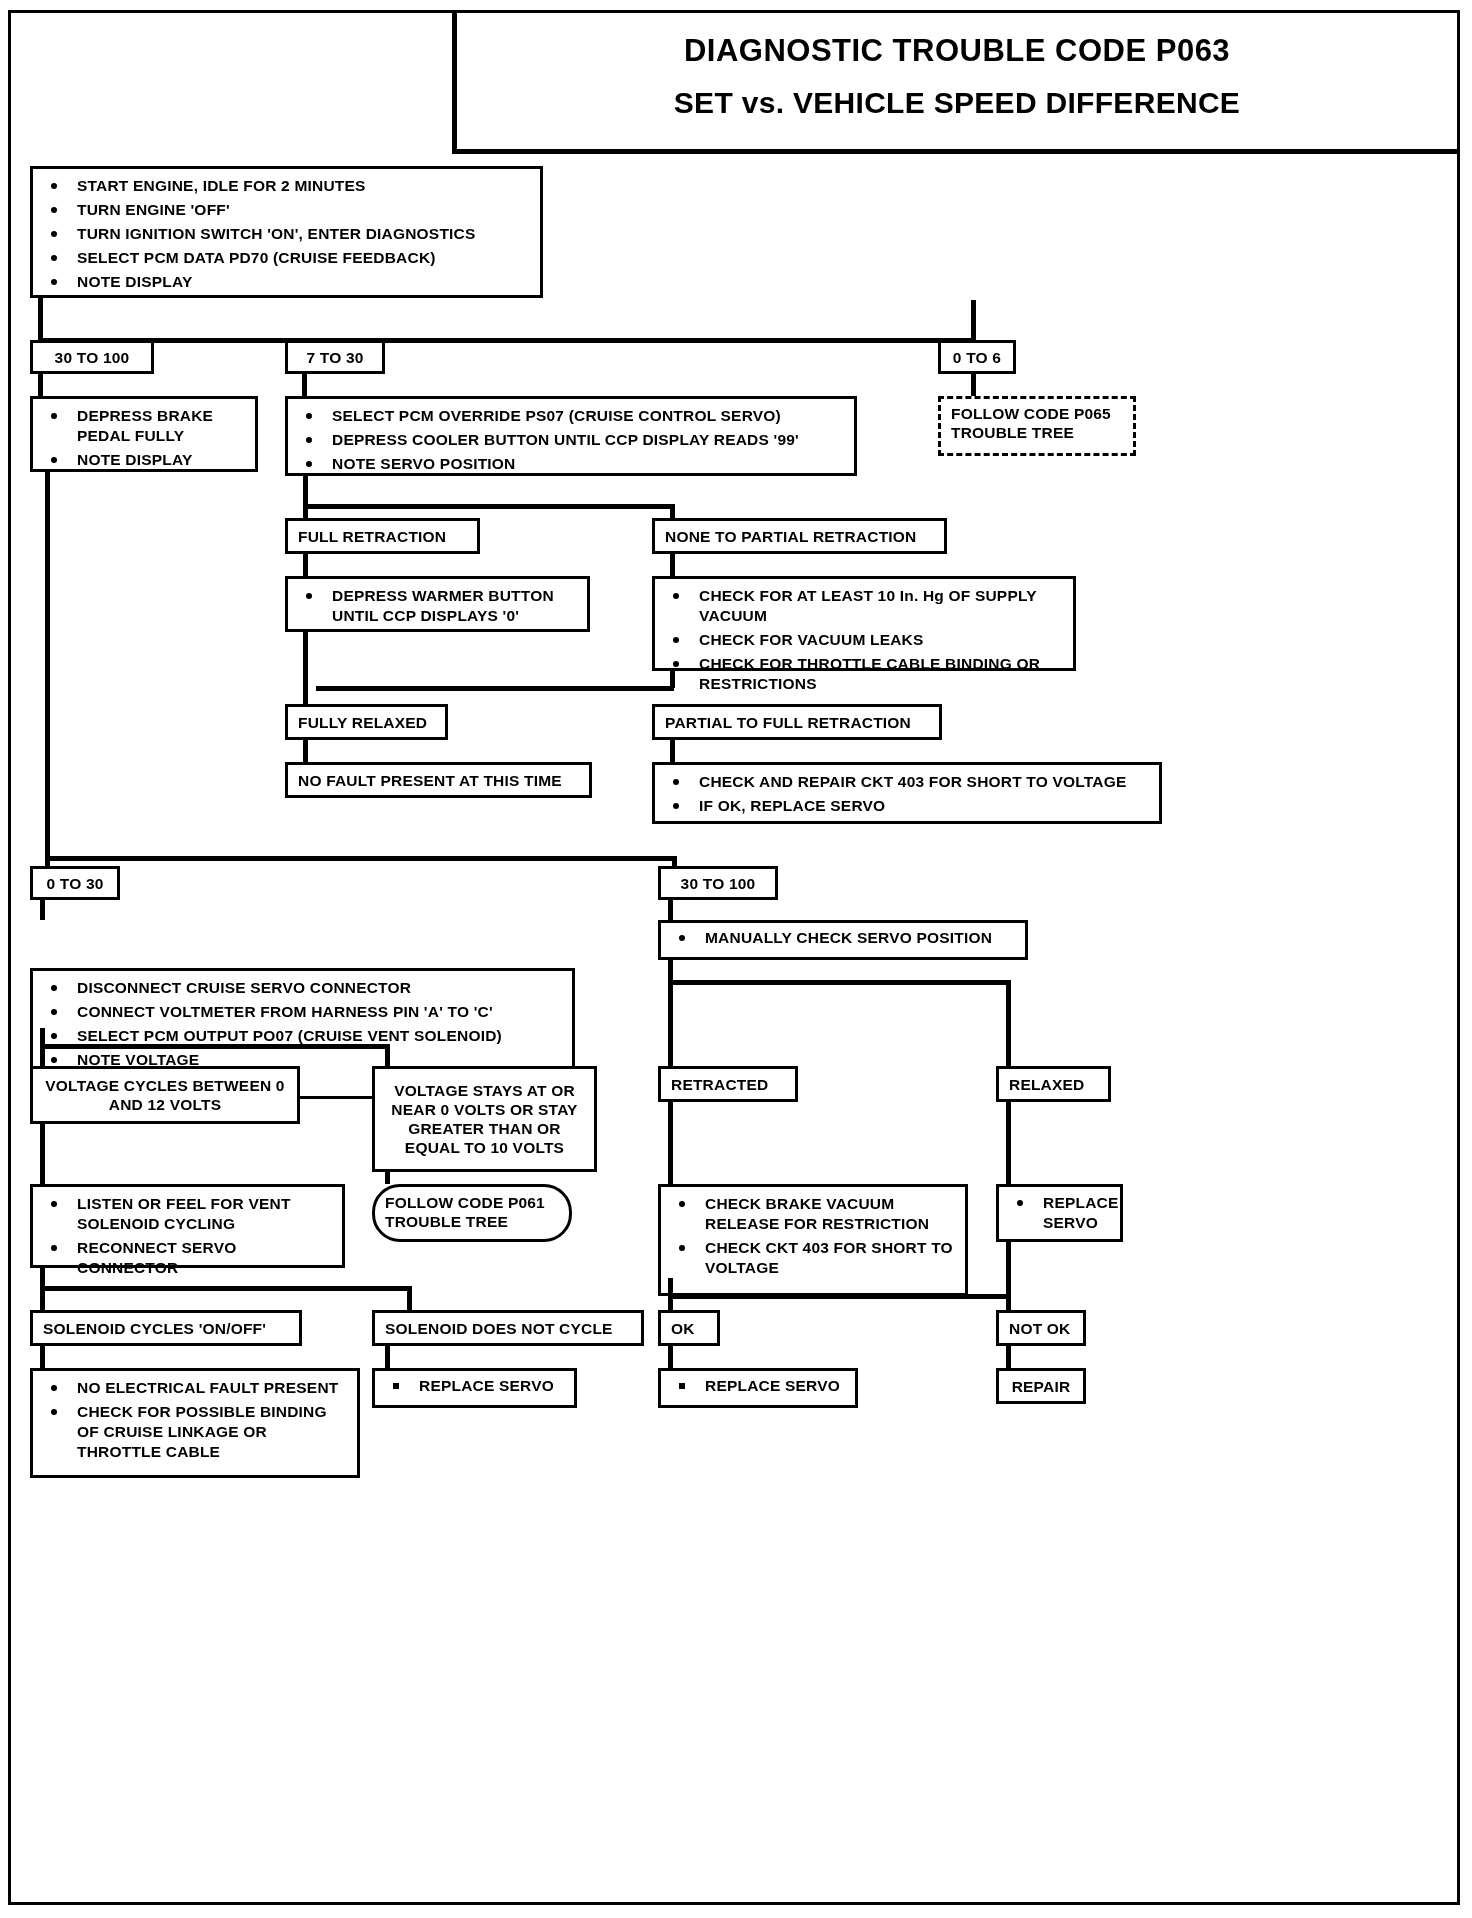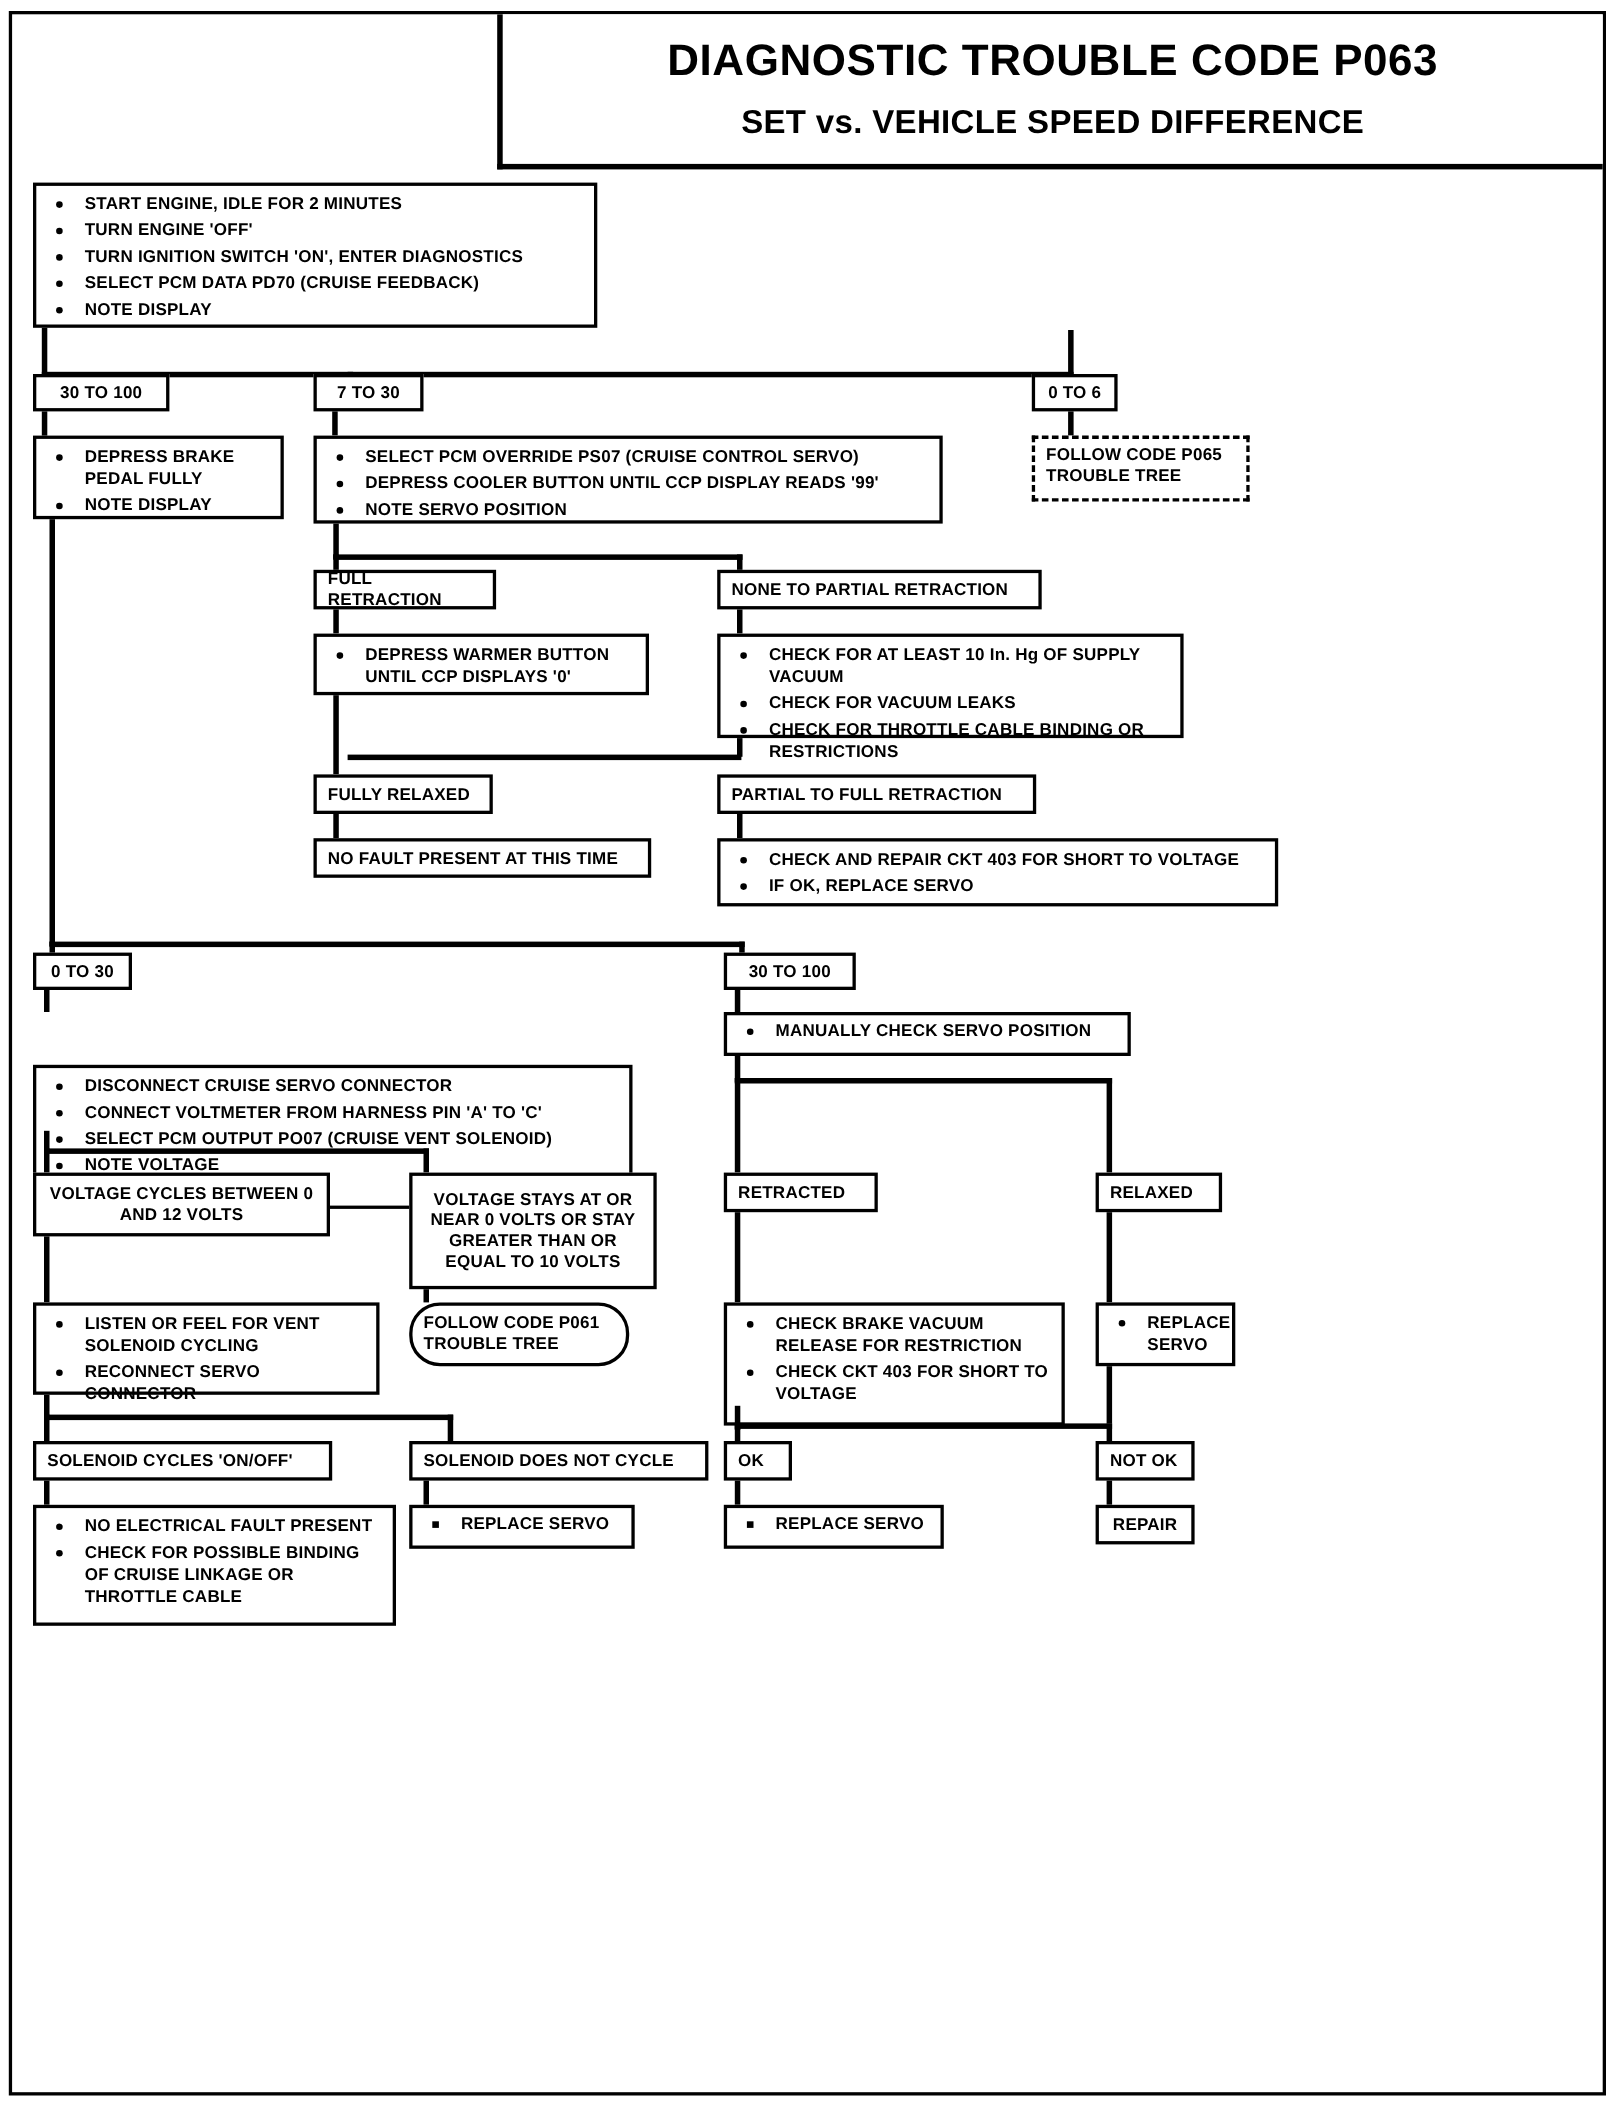--- a/index.html
+++ b/index.html
@@ -27,21 +27,21 @@
     position:absolute;
     left:452px; top:13px;
     width:1005px; height:141px;
     border-left:5px solid #000;
     border-bottom:5px solid #000;
     box-sizing:border-box;
     background:#fff;
     text-align:center;
   }
   .title-main{
-    font-size:40px;
+    font-size:31px;
     font-weight:bold;
     letter-spacing:0.5px;
     line-height:1;
     margin-top:22px;
     color:#000;
   }
   .title-sub{
     font-size:30px;
     font-weight:bold;
     letter-spacing:0.3px;
@@ -171,21 +171,21 @@
   <div class="ln vl" style="left:45px; top:472px; height:388px;"></div>
   <div class="ln hl" style="left:45px; top:856px; width:632px;"></div>
   <div class="ln vl" style="left:672px; top:856px; height:14px;"></div>
   <div class="ln vl" style="left:45px; top:856px; height:14px;"></div>
 
   <div class="ln vl" style="left:303px; top:476px; height:32px;"></div>
   <div class="ln hl" style="left:303px; top:504px; width:372px;"></div>
   <div class="ln vl" style="left:670px; top:504px; height:18px;"></div>
   <div class="ln vl" style="left:303px; top:504px; height:18px;"></div>
 
-  <div class="box labelleft" style="left:285px; top:518px; width:166px; height:36px;">
+  <div class="box labelleft" style="left:285px; top:518px; width:195px; height:36px;">
     <span>FULL RETRACTION</span>
   </div>
   <div class="box labelleft" style="left:652px; top:518px; width:295px; height:36px;">
     <span>NONE TO PARTIAL RETRACTION</span>
   </div>
 
   <div class="ln vl" style="left:303px; top:554px; height:22px;"></div>
   <div class="ln vl" style="left:670px; top:554px; height:22px;"></div>
 
   <div class="box" style="left:285px; top:576px; width:305px; height:56px;">

